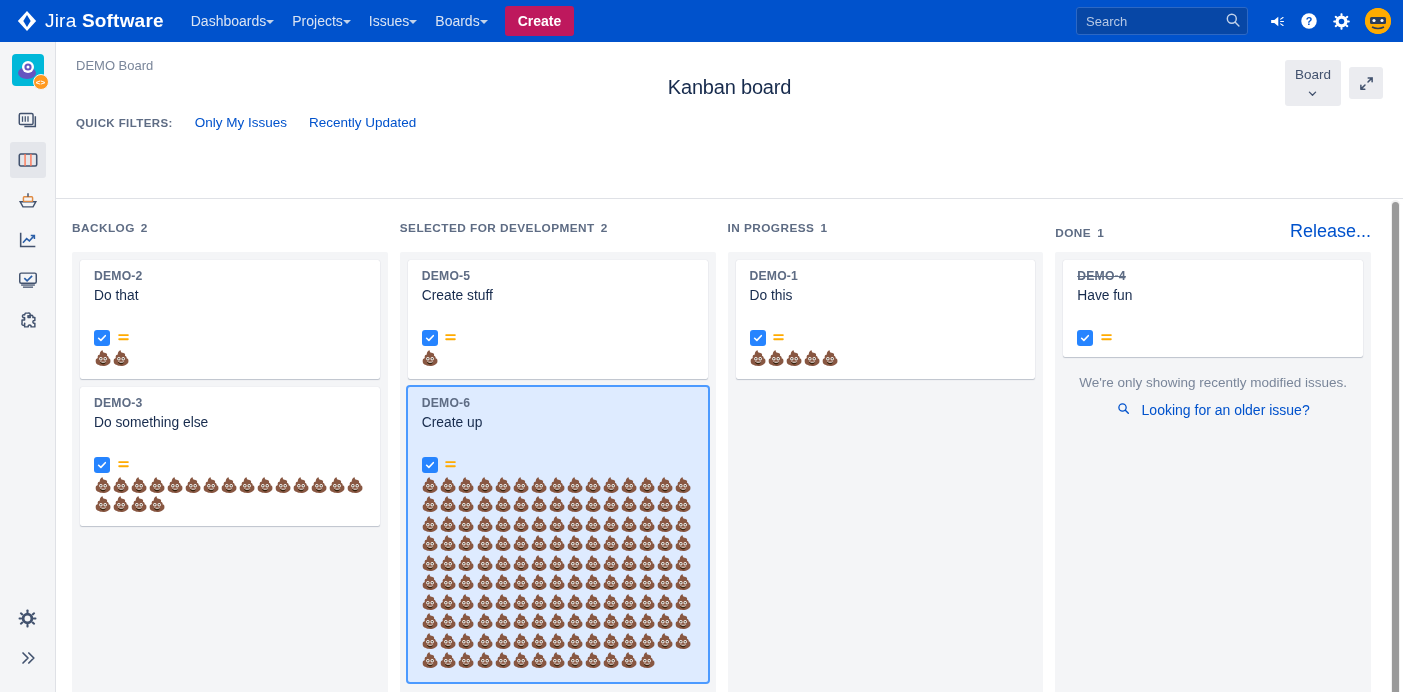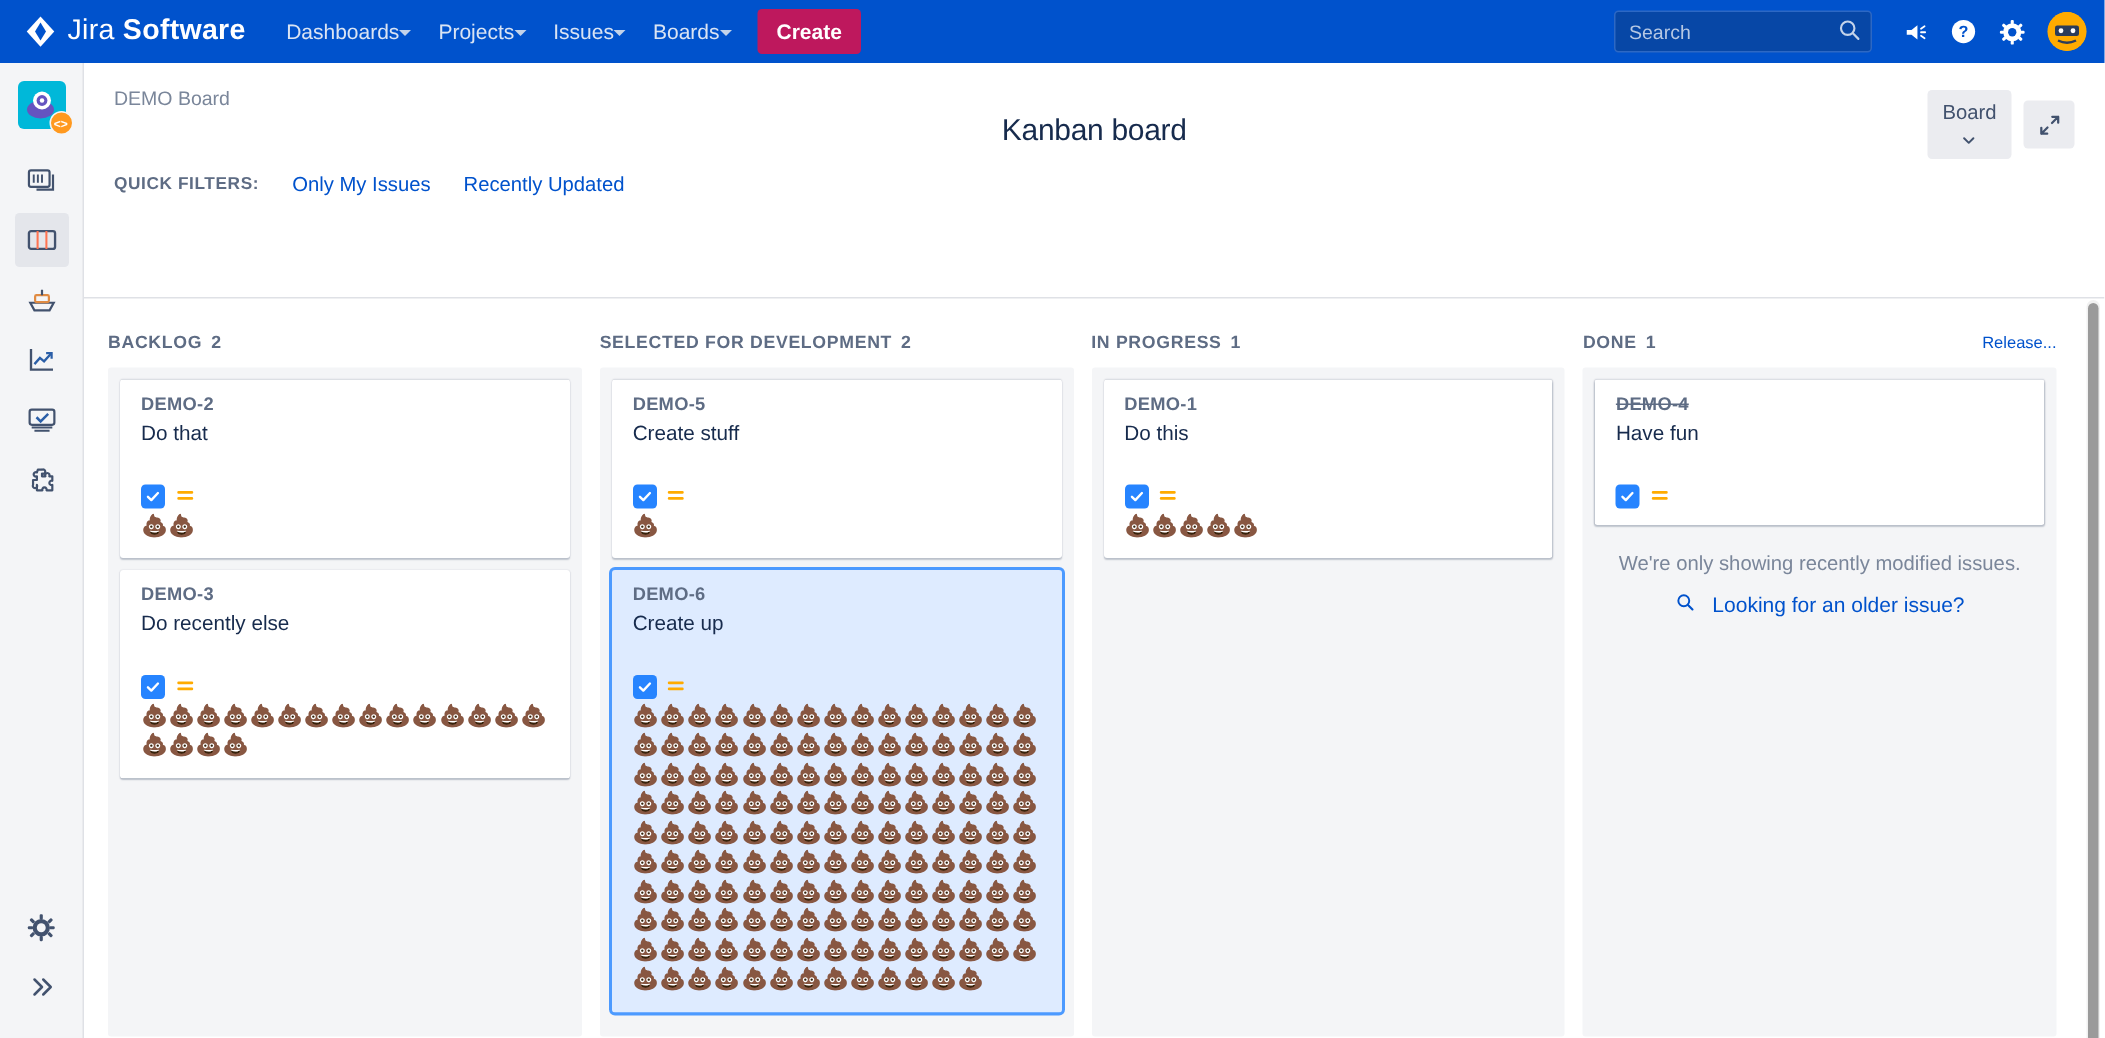--- a/index.html
+++ b/index.html
@@ -120,21 +120,21 @@
     position: absolute; top: 0; left: 0; width: 1331px; height: 494px;
     padding: 0 16px; overflow: hidden;
   }
   .col-headers { display: flex; gap: 12px; padding-top: 22px; padding-bottom: 10px; }
   .col-header { width: 319px; display: flex; align-items: baseline; }
   .col-name {
     font-size: 11.8px; font-weight: 700; color: #5e6c84;
     letter-spacing: .45px; text-transform: uppercase;
   }
   .col-count { font-size: 11.8px; font-weight: 700; color: #5e6c84; margin-left: 6px;}
-  .release-link { margin-left: auto; color: #0052cc; font-size: 11px; cursor: pointer;}
+  .release-link { margin-left: auto; color: #0052cc; font-size: 18px; cursor: pointer;}
 
   .columns { display: flex; gap: 12px; }
   .column {
     width: 319px; background: #f4f5f7; border-radius: 2px;
     padding: 8px; min-height: 430px;
   }
   .card {
     background: #fff; border-radius: 2px;
     box-shadow: 0 1px 1px rgba(9,30,66,.22), 0 0 1px rgba(9,30,66,.18);
     padding: 9px 11px 11px 11px; margin-bottom: 8px; cursor: pointer;
@@ -406,21 +406,21 @@
                   <svg width="13" height="13" viewBox="0 0 16 16">
                     <rect x="1.5" y="4" width="13" height="2.3" rx="1" fill="#ffab00"></rect>
                     <rect x="1.5" y="9" width="13" height="2.3" rx="1" fill="#ffab00"></rect>
                   </svg>
                 </span>
               </div>
               <div class="card-emoji">💩💩</div>
             </div>
             <div class="card">
               <div class="card-key">DEMO-3</div>
-              <div class="card-summary">Do recently else</div>
+              <div class="card-summary">Do something else</div>
               <div class="card-meta">
                 <span class="type-icon" style="background: rgb(38, 132, 255);">
                   <svg width="12" height="12" viewBox="0 0 16 16">
                     <path d="M3.5 8.3 L6.5 11.2 L12.4 4.9" fill="none" stroke="#ffffff" stroke-width="2.1" stroke-linecap="round" stroke-linejoin="round"></path>
                   </svg>
                 </span>
                 <span class="prio-icon">
                   <svg width="13" height="13" viewBox="0 0 16 16">
                     <rect x="1.5" y="4" width="13" height="2.3" rx="1" fill="#ffab00"></rect>
                     <rect x="1.5" y="9" width="13" height="2.3" rx="1" fill="#ffab00"></rect>

